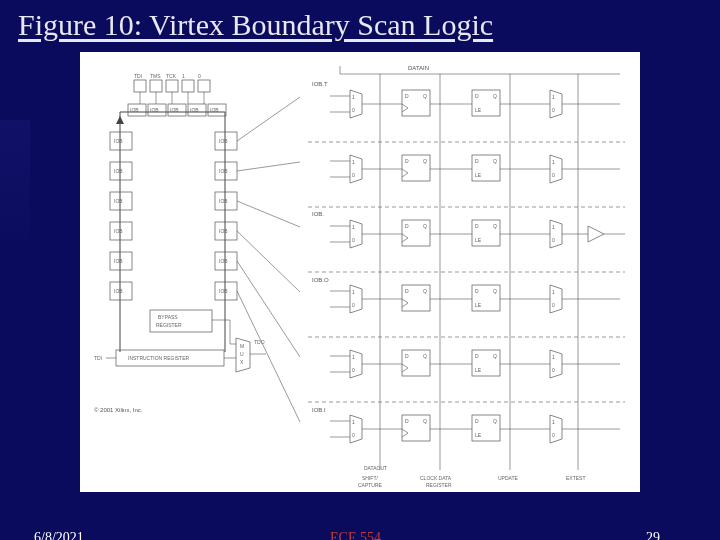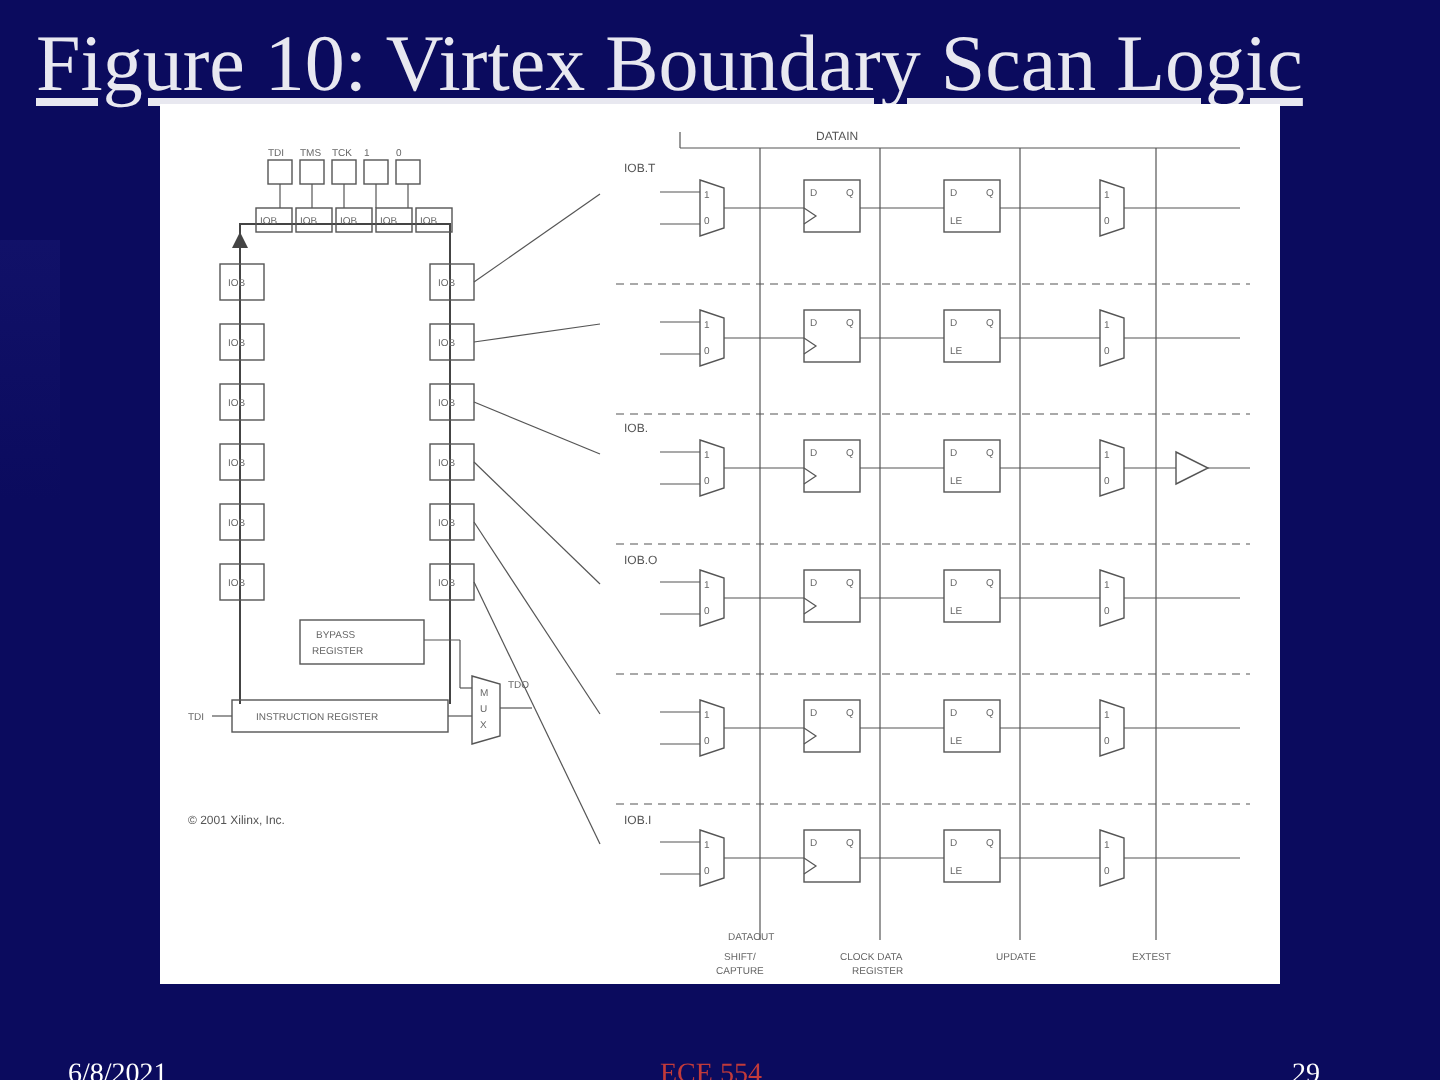--- a/index.html
+++ b/index.html
@@ -7,21 +7,21 @@
     padding: 0;
     width: 720px;
     height: 540px;
     background: #0b0b5e;
     font-family: "Times New Roman", serif;
     overflow: hidden;
     position: relative;
   }
   .title {
     color: #e8e8f0;
-    font-size: 40px;
+    font-size: 30px;
     padding: 8px 18px 4px 18px;
     text-decoration: underline;
     text-underline-offset: 4px;
   }
   .figure-frame {
     background: #ffffff;
     position: absolute;
     left: 80px;
     top: 52px;
     width: 560px;

